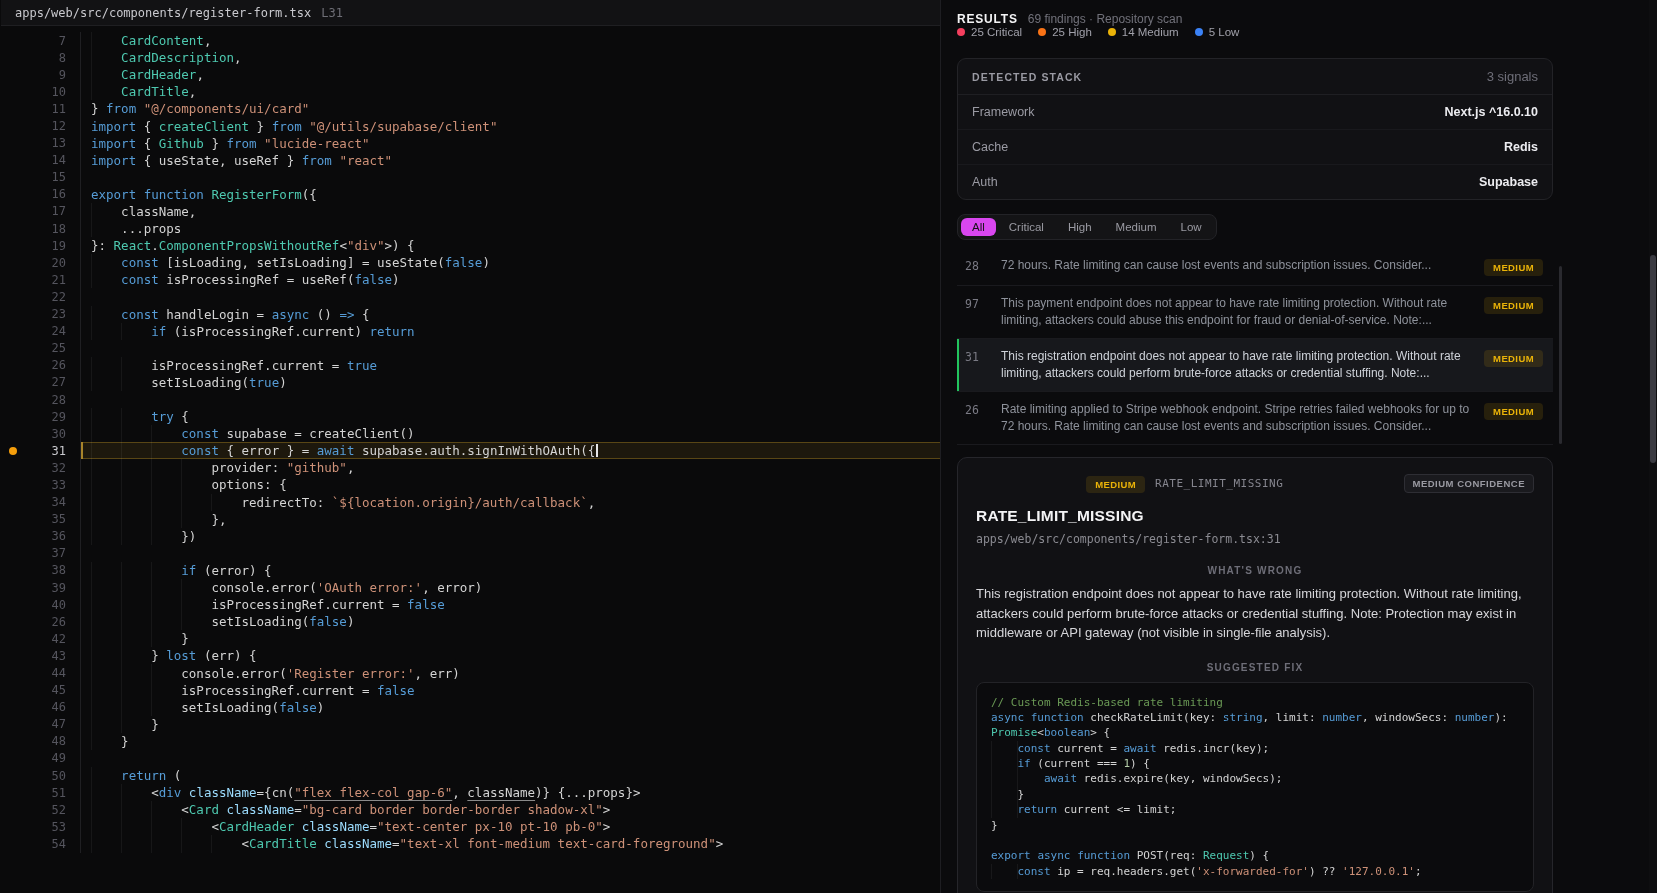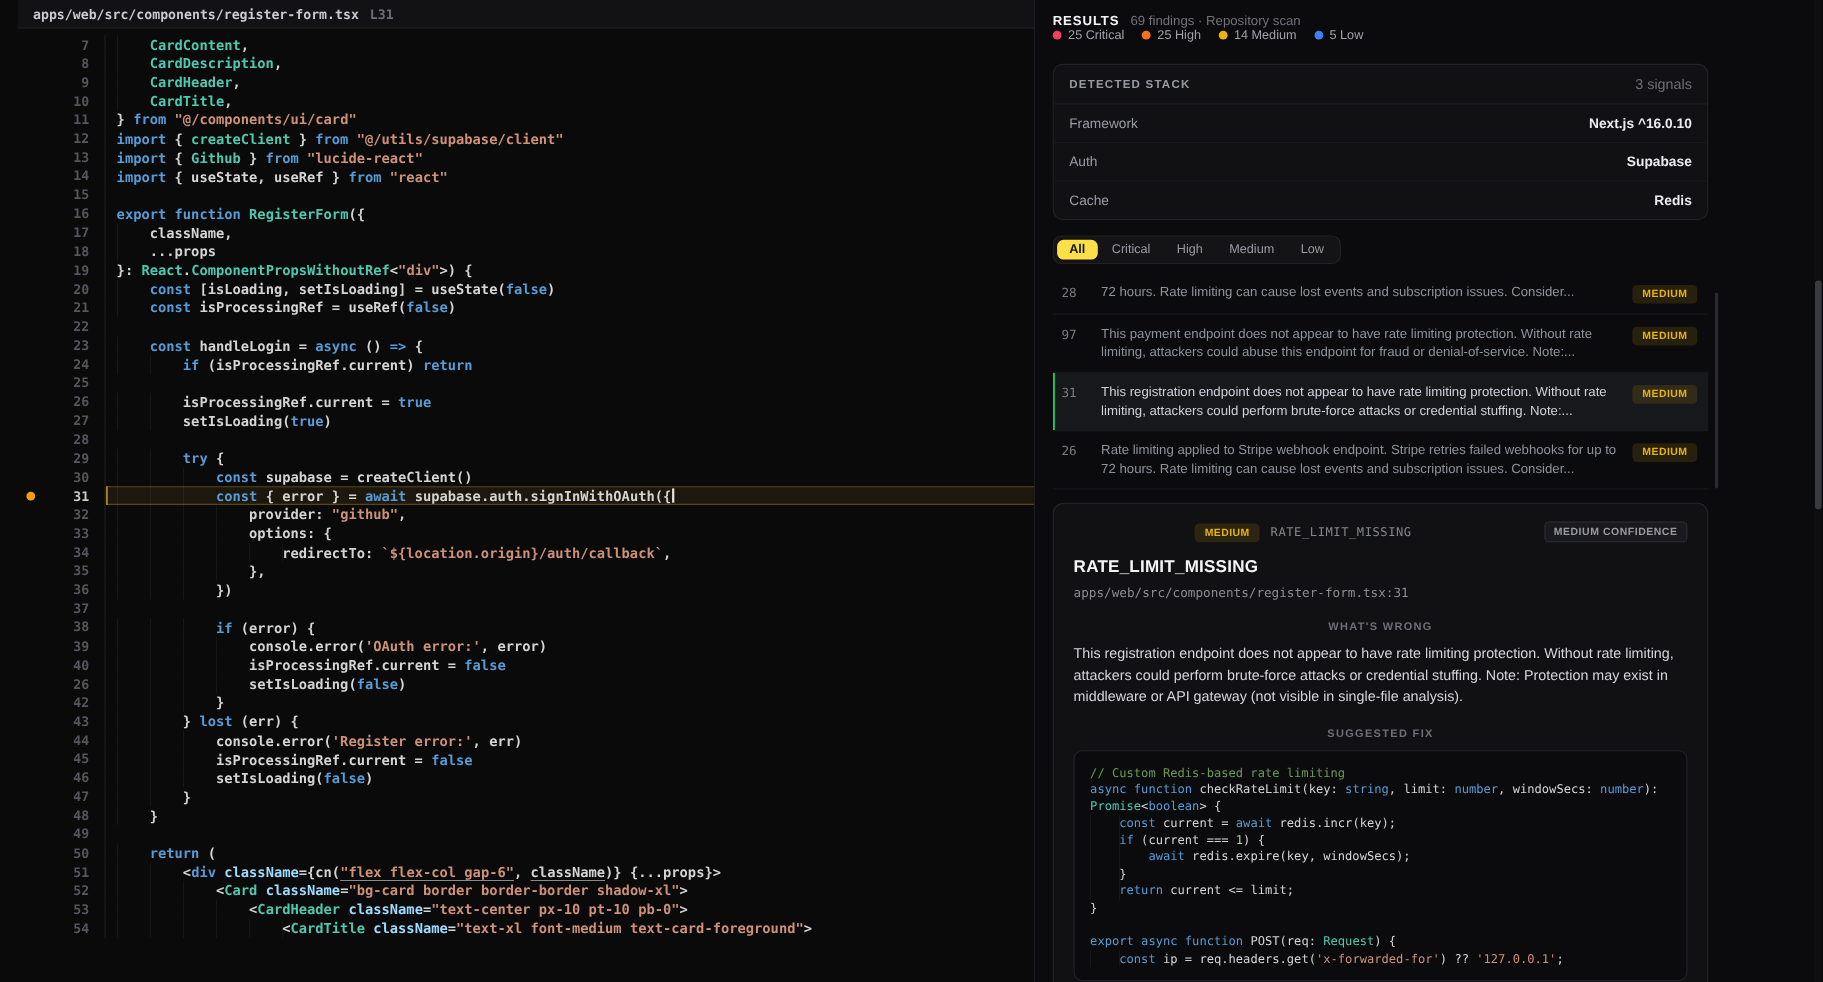--- a/index.html
+++ b/index.html
@@ -4,21 +4,21 @@
 <style>
   * { margin:0; padding:0; box-sizing:border-box; }
   html,body { background:#000; }
   .app {
     position:relative; width:1657px; height:893px; overflow:hidden;
     background:#0a0a0b; color:#d4d4d4;
     font-family:"Liberation Sans","DejaVu Sans",sans-serif;
   }
 
   
-  .editor { position:absolute; left:16px; top:0; width:940px; height:100%; background:#0a0a0b; overflow:hidden;font-weight:bold; }
+  .editor { position:absolute; left:1px; top:0; width:940px; height:100%; background:#0a0a0b; overflow:hidden; }
   .editor-topbar {
     height:26px; display:flex; align-items:center; gap:10px; padding-left:14px;
     background:#121214; border-bottom:1px solid #1f1f22;
     font-family:"DejaVu Sans Mono",monospace; font-size:12px;
   }
   .etb-path { color:#c9c9ce; }
   .etb-loc  { color:#6e6e76; }
   .editor-body { padding-top:6px; font-family:"DejaVu Sans Mono",monospace; font-size:12.5px; }
   .cl { display:flex; height:17.1px; align-items:center; }
   .g  { width:80px; flex:none; position:relative; border-right:1px solid #1f1f22; text-align:right; height:100%; display:flex; align-items:center; justify-content:flex-end; }
@@ -59,21 +59,21 @@
   .stack-header { display:flex; justify-content:space-between; align-items:center; padding:10px 14px; border-bottom:1px solid #1f1f23; }
   .stack-title { font-size:10.5px; font-weight:700; letter-spacing:1.1px; color:#9a9aa3; }
   .stack-signals { font-size:13px; color:#6e6e78; }
   .stack-row { display:flex; justify-content:space-between; align-items:center; padding:10px 14px; border-bottom:1px solid #19191d; }
   .stack-row:last-child { border-bottom:none; }
   .stack-label { font-size:12.5px; color:#9a9aa3; }
   .stack-value { font-size:12.5px; color:#ececf0; font-weight:600; }
 
   .filters { margin-top:14px; display:inline-flex; gap:2px; background:#141416; border:1px solid #232327; border-radius:8px; padding:3px; }
   .fpill { padding:3px 11px; border-radius:6px; font-size:11.5px; color:#9a9aa2; cursor:default; }
-  .fpill.active { background:#fde047; color:#131315; font-weight:700; }
+  .fpill.active { background:#d946ef; color:#131315; font-weight:400; }
 
   .findings { margin-top:8px; }
   .frow { display:flex; gap:12px; align-items:flex-start; padding:9px 10px 9px 8px; border-bottom:1px solid #1a1a1e; position:relative; }
   .frow.sel { background:#17181c; box-shadow:inset 2px 0 0 #22c55e; }
   .fnum { width:24px; flex:none; font-family:"DejaVu Sans Mono",monospace; font-size:11.5px; color:#7a7a84; padding-top:2px; }
   .ftext { flex:1; font-size:12px; line-height:17px; color:#8e929b;
     display:-webkit-box; -webkit-line-clamp:2; -webkit-box-orient:vertical; overflow:hidden; max-width:478px; }
   .frow.sel .ftext { color:#ced2d9; }
   .frow.partial .ftext { -webkit-line-clamp:1; }
   .badge-med { flex:none; margin-left:auto; margin-top:2px; font-size:9.5px; font-weight:700; letter-spacing:0.4px;
@@ -431,26 +431,26 @@
         <div class="stack-header">
           <span class="stack-title">DETECTED STACK</span>
           <span class="stack-signals">3 signals</span>
         </div>
         <div id="stack-rows">
             <div class="stack-row">
               <span class="stack-label">Framework</span>
               <span class="stack-value">Next.js ^16.0.10</span>
             </div>
             <div class="stack-row">
+              <span class="stack-label">Cache</span>
+              <span class="stack-value">Redis</span>
+            </div>
+            <div class="stack-row">
               <span class="stack-label">Auth</span>
               <span class="stack-value">Supabase</span>
-            </div>
-            <div class="stack-row">
-              <span class="stack-label">Cache</span>
-              <span class="stack-value">Redis</span>
             </div>
           </div>
       </div>
 
       <div class="filters" id="filters">
           <span class="fpill active">All</span>
           <span class="fpill">Critical</span>
           <span class="fpill">High</span>
           <span class="fpill">Medium</span>
           <span class="fpill">Low</span>

